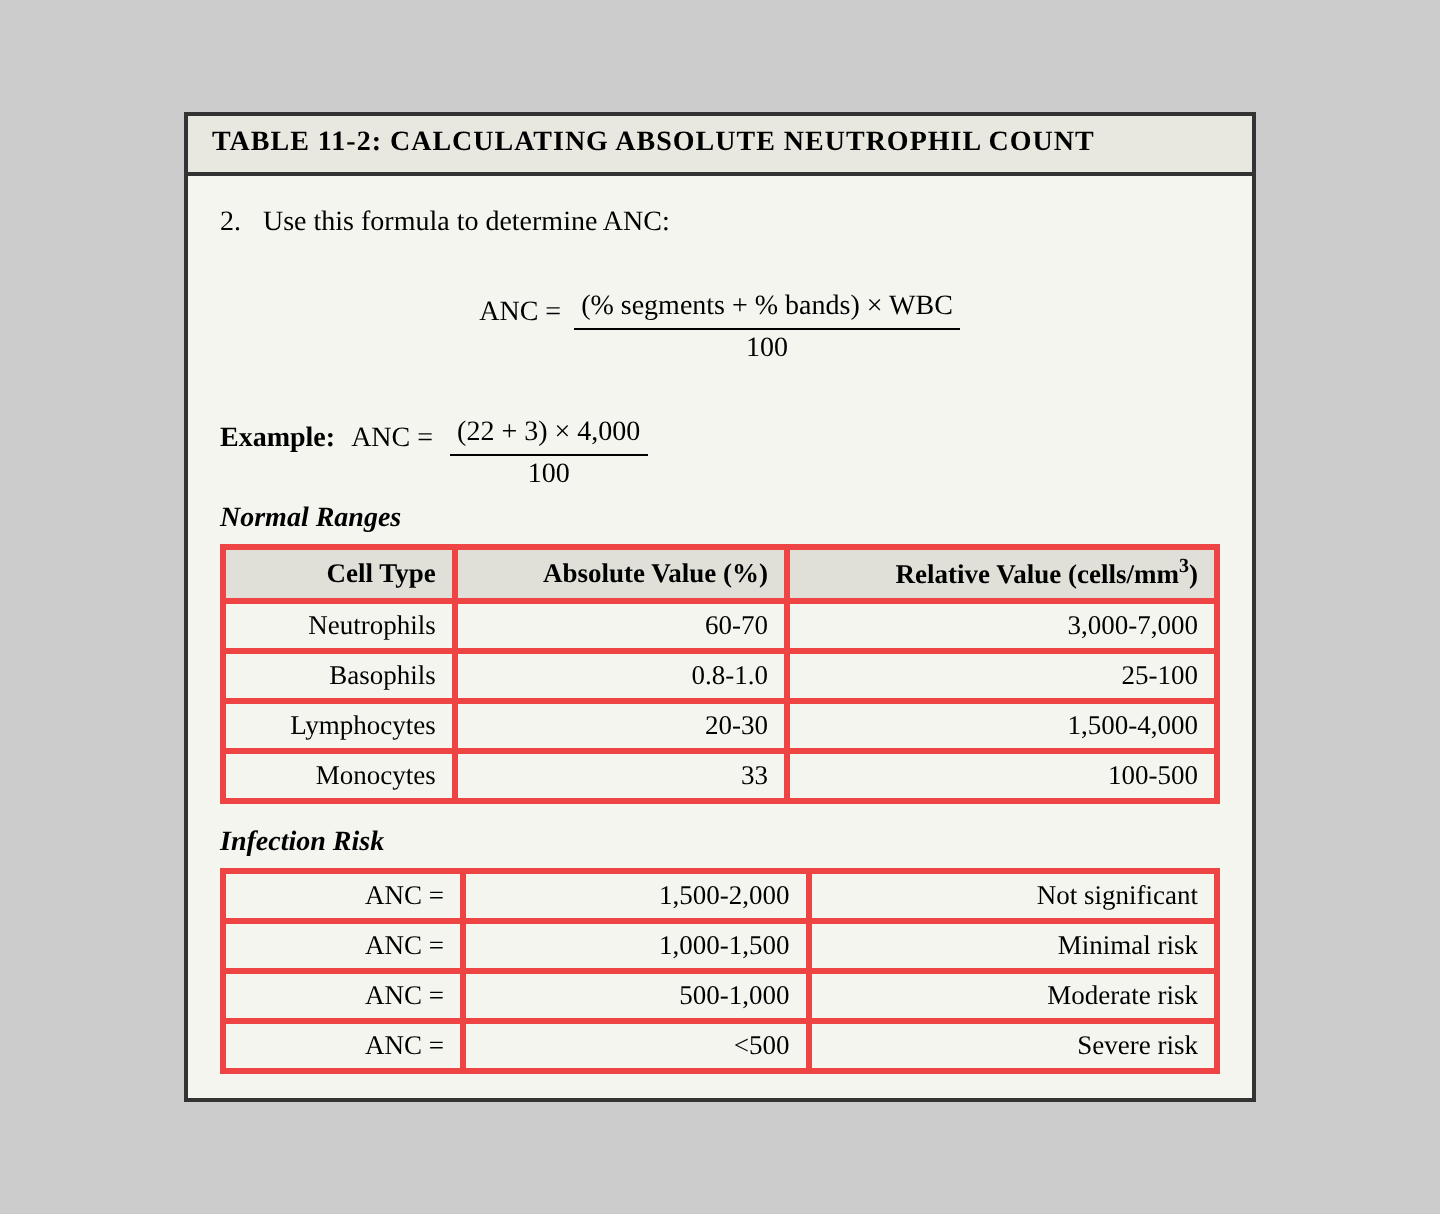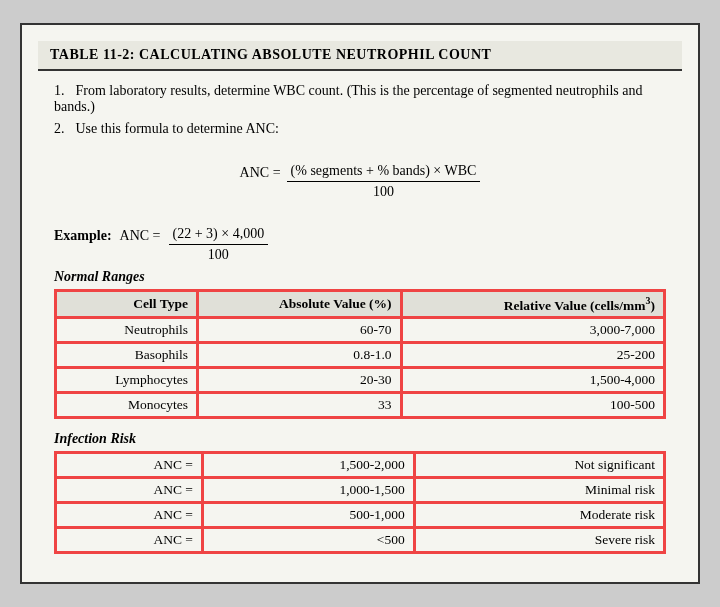--- a/index.html
+++ b/index.html
@@ -8,22 +8,22 @@
       display: flex;
       justify-content: center;
       align-items: center;
       min-height: 100vh;
       font-family: "Times New Roman", Times, serif;
       font-size: 14px;
     }
     .card {
       background: #f5f5f0;
       border: 2px solid #333;
-      width: 680px;
-      padding: 16px;
+      width: 536px;
+      padding: 0;
     }
     .card-header {
       background: #e8e8e0;
       border-bottom: 2px solid #333;
       padding: 6px 12px;
       font-weight: bold;
       font-size: 14px;
       letter-spacing: 0.5px;
     }
     .card-body {
@@ -107,24 +107,20 @@
 </head>
 <body>
 
 <div class="card">
   <div class="card-header">
     <span>TABLE 11-2: CALCULATING ABSOLUTE NEUTROPHIL COUNT</span>
   </div>
   <div class="card-body">
 
     <ol class="numbered-list">
-      <li>
-        <span class="num">1.</span>
-        <span>From laboratory results, determine WBC count. (This is the percentage of segmented neutrophils and bands.)</span>
-      </li>
       <li style="margin-top:4px;">
         <span class="num">2.</span>
         <span>Use this formula to determine ANC:</span>
       </li>
     </ol>
 
     <div class="formula-block">
       <div class="formula-line">
         <span>ANC =</span>
         <div class="fraction">
@@ -155,21 +151,21 @@
       </thead>
       <tbody id="normal-ranges-tbody">
       <tr>
             <td>Neutrophils</td>
             <td>60-70</td>
             <td>3,000-7,000</td>
           </tr>
           <tr>
             <td>Basophils</td>
             <td>0.8-1.0</td>
-            <td>25-200</td>
+            <td>25-100</td>
           </tr>
           <tr>
             <td>Lymphocytes</td>
             <td>20-30</td>
             <td>1,500-4,000</td>
           </tr>
           <tr>
             <td>Monocytes</td>
             <td>33</td>
             <td>100-500</td>

